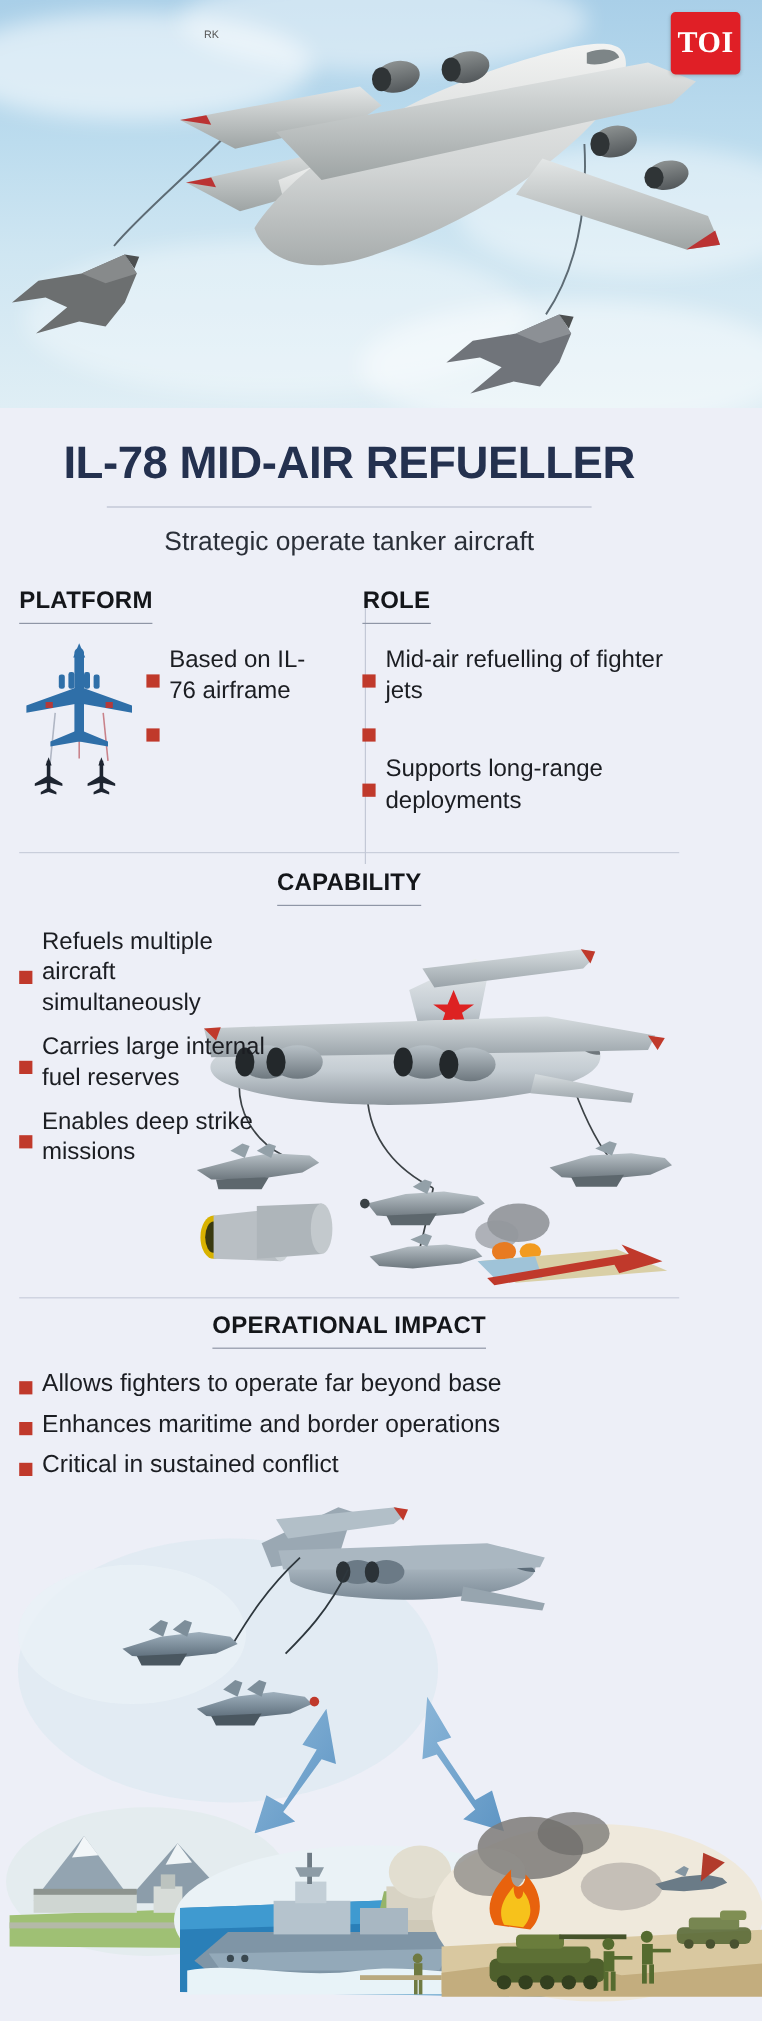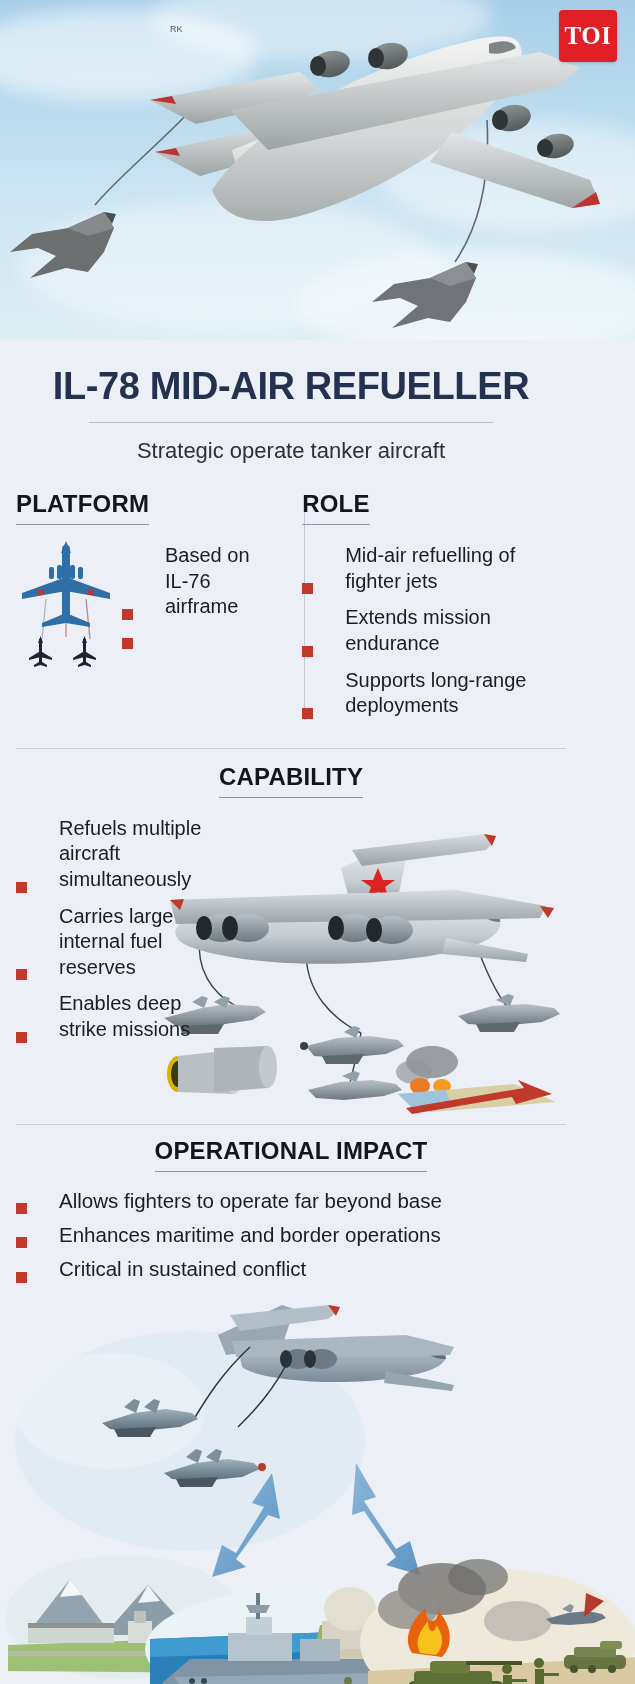--- a/index.html
+++ b/index.html
@@ -34,26 +34,26 @@
   .title-rule { width:404px; height:1px; background:#b9bfcf; margin:16px auto 0; }
   .subtitle { margin-top:15px; font-size:22px; color:#2a2f38; font-weight:400; }
 
   
   .two-col { display:flex; margin-top:26px; padding:0 16px; position:relative; }
   .col { position:relative; }
   .col-left  { width:290px; padding-right:14px; }
   .col-right { width:313px; padding-left:22px; }
   .vdivider { position:absolute; left:304px; top:8px; width:1px; height:222px; background:#c3c8d6; }
 
-  .sec-head { display:inline-block; font-size:24px; font-weight:800; color:#14161a;
+  .sec-head { display:inline-block; font-size:20px; font-weight:800; color:#14161a;
               letter-spacing:.2px; padding-bottom:6px; border-bottom:1.5px solid #8f96a6; }
   .sec-head.center { display:block; width:max-content; margin:0 auto; }
 
   .bullets { margin-top:18px; }
-  .bullet { display:flex; align-items:flex-end; margin-bottom:11px;gap:24px; }
+  .bullet { display:flex; align-items:center; margin-bottom:11px; }
   .bullet .sq { flex:0 0 auto; width:11px; height:11px; background:#c0392b;
                 margin:7px 8px 0 0; }
   .bullet .tx { font-size:20px; line-height:1.28; color:#1b1d22; }
 
   
   .plat-body { display:flex; align-items:flex-start; }
   .plat-icon { flex:0 0 auto; width:100px; height:150px; position:relative; margin-top:6px; }
   .plat-bullets { flex:1 1 auto; padding-left:6px; }
 
   
@@ -217,21 +217,20 @@
 
     <div class="col col-right">
       <div class="sec-head">ROLE</div>
       <div class="bullets">
         <div class="bullet">
           <span class="sq"></span>
           <span class="tx">Mid-air refuelling of fighter jets</span>
         </div>
         <div class="bullet">
           <span class="sq"></span>
-          <span class="tx">Extends mission endurance</span>
         </div>
         <div class="bullet">
           <span class="sq"></span>
           <span class="tx">Supports long-range deployments</span>
         </div>
       </div>
     </div>
   </div>
 
   <div class="hrule"></div>

